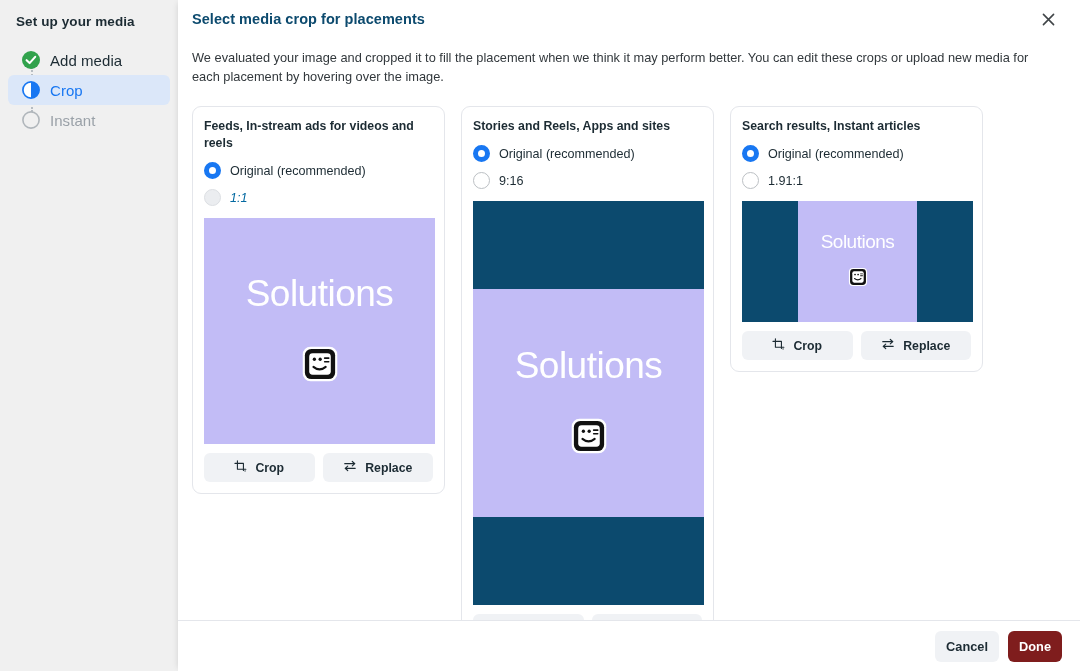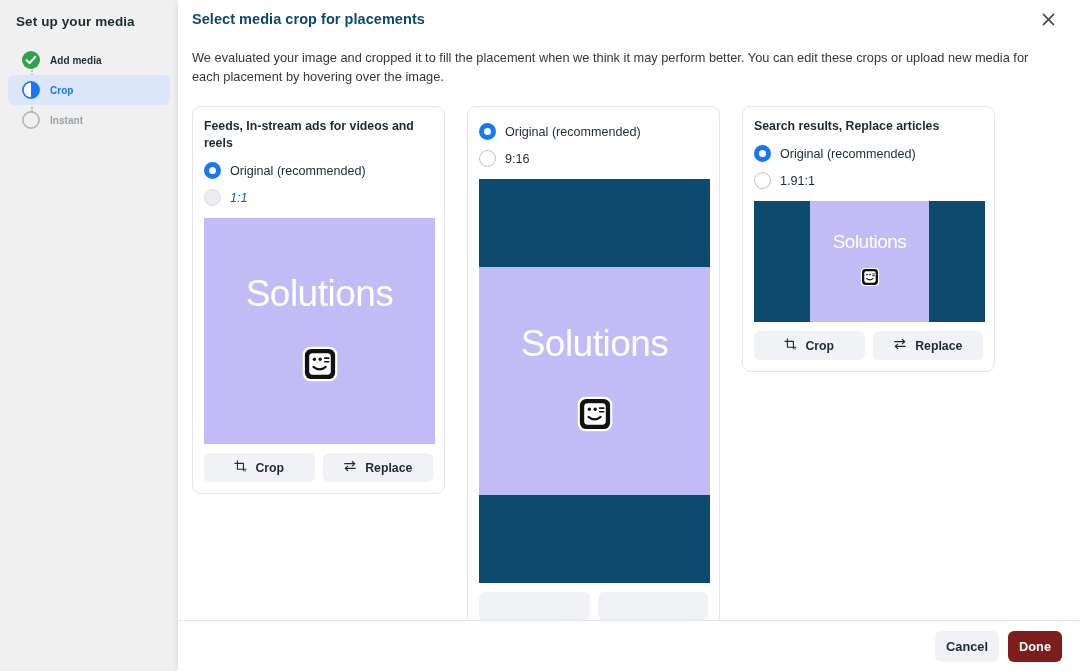--- a/index.html
+++ b/index.html
@@ -48,22 +48,22 @@
     padding: 0 14px;
     margin: 0 8px;
     border-radius: 6px;
     position: relative;
     z-index: 2;
   }
   .step.active {
     background: #dbe7f9;
   }
   .step-label {
-    font-size: 10px;
-    font-weight: bold;
+    font-size: 15px;
+    font-weight: normal;
     color: #1c2b33;
     letter-spacing: 0.05px;
   }
   .step.active .step-label { color: #1877f2; }
   .step.disabled .step-label { color: #9aa1a8; }
 
   .step-icon { width: 18px; height: 18px; flex: 0 0 18px; display:block; }
 
   .connector {
     position: absolute;
@@ -113,21 +113,21 @@
   .dlg-desc {
     font-size: 12.8px;
     line-height: 19px;
     color: #32383c;
     margin-top: 13px;
     max-width: 865px;
   }
 
   .cards {
     display: flex;
-    gap: 22px;
+    gap: 16px;
     margin-top: 20px;
     align-items: flex-start;
   }
   .card {
     background: #ffffff;
     border: 1px solid #e4e6eb;
     border-radius: 9px;
     padding: 11px 11px 11px 11px;
     width: 253px;
     min-width: 253px;
@@ -351,20 +351,21 @@
                   <path d="M2 5.3 L13.3 5.3 M10.6 2.8 L13.5 5.3 L10.6 7.8" fill="none" stroke="#1c2b33" stroke-width="1.3" stroke-linecap="round" stroke-linejoin="round"></path>
                   <path d="M14 10.7 L2.7 10.7 M5.4 8.2 L2.5 10.7 L5.4 13.2" fill="none" stroke="#1c2b33" stroke-width="1.3" stroke-linecap="round" stroke-linejoin="round"></path>
                 </svg>
               </span>
               <span>Replace</span>
             </button>
           </div>
         </div>
 
         <div class="card">
+          <div class="card-title">Stories and Reels, Apps and sites</div>
 
           <div class="radio-row">
             <span class="radio selected"></span>
             <span class="radio-label">Original (recommended)</span>
           </div>
           <div class="radio-row">
             <span class="radio"></span>
             <span class="radio-label">9:16</span>
           </div>
 
@@ -392,21 +393,21 @@
               
             </button>
             <button class="gbtn">
               
               
             </button>
           </div>
         </div>
 
         <div class="card">
-          <div class="card-title">Search results, Replace articles</div>
+          <div class="card-title">Search results, Instant articles</div>
 
           <div class="radio-row">
             <span class="radio selected"></span>
             <span class="radio-label">Original (recommended)</span>
           </div>
           <div class="radio-row">
             <span class="radio"></span>
             <span class="radio-label">1.91:1</span>
           </div>
 

